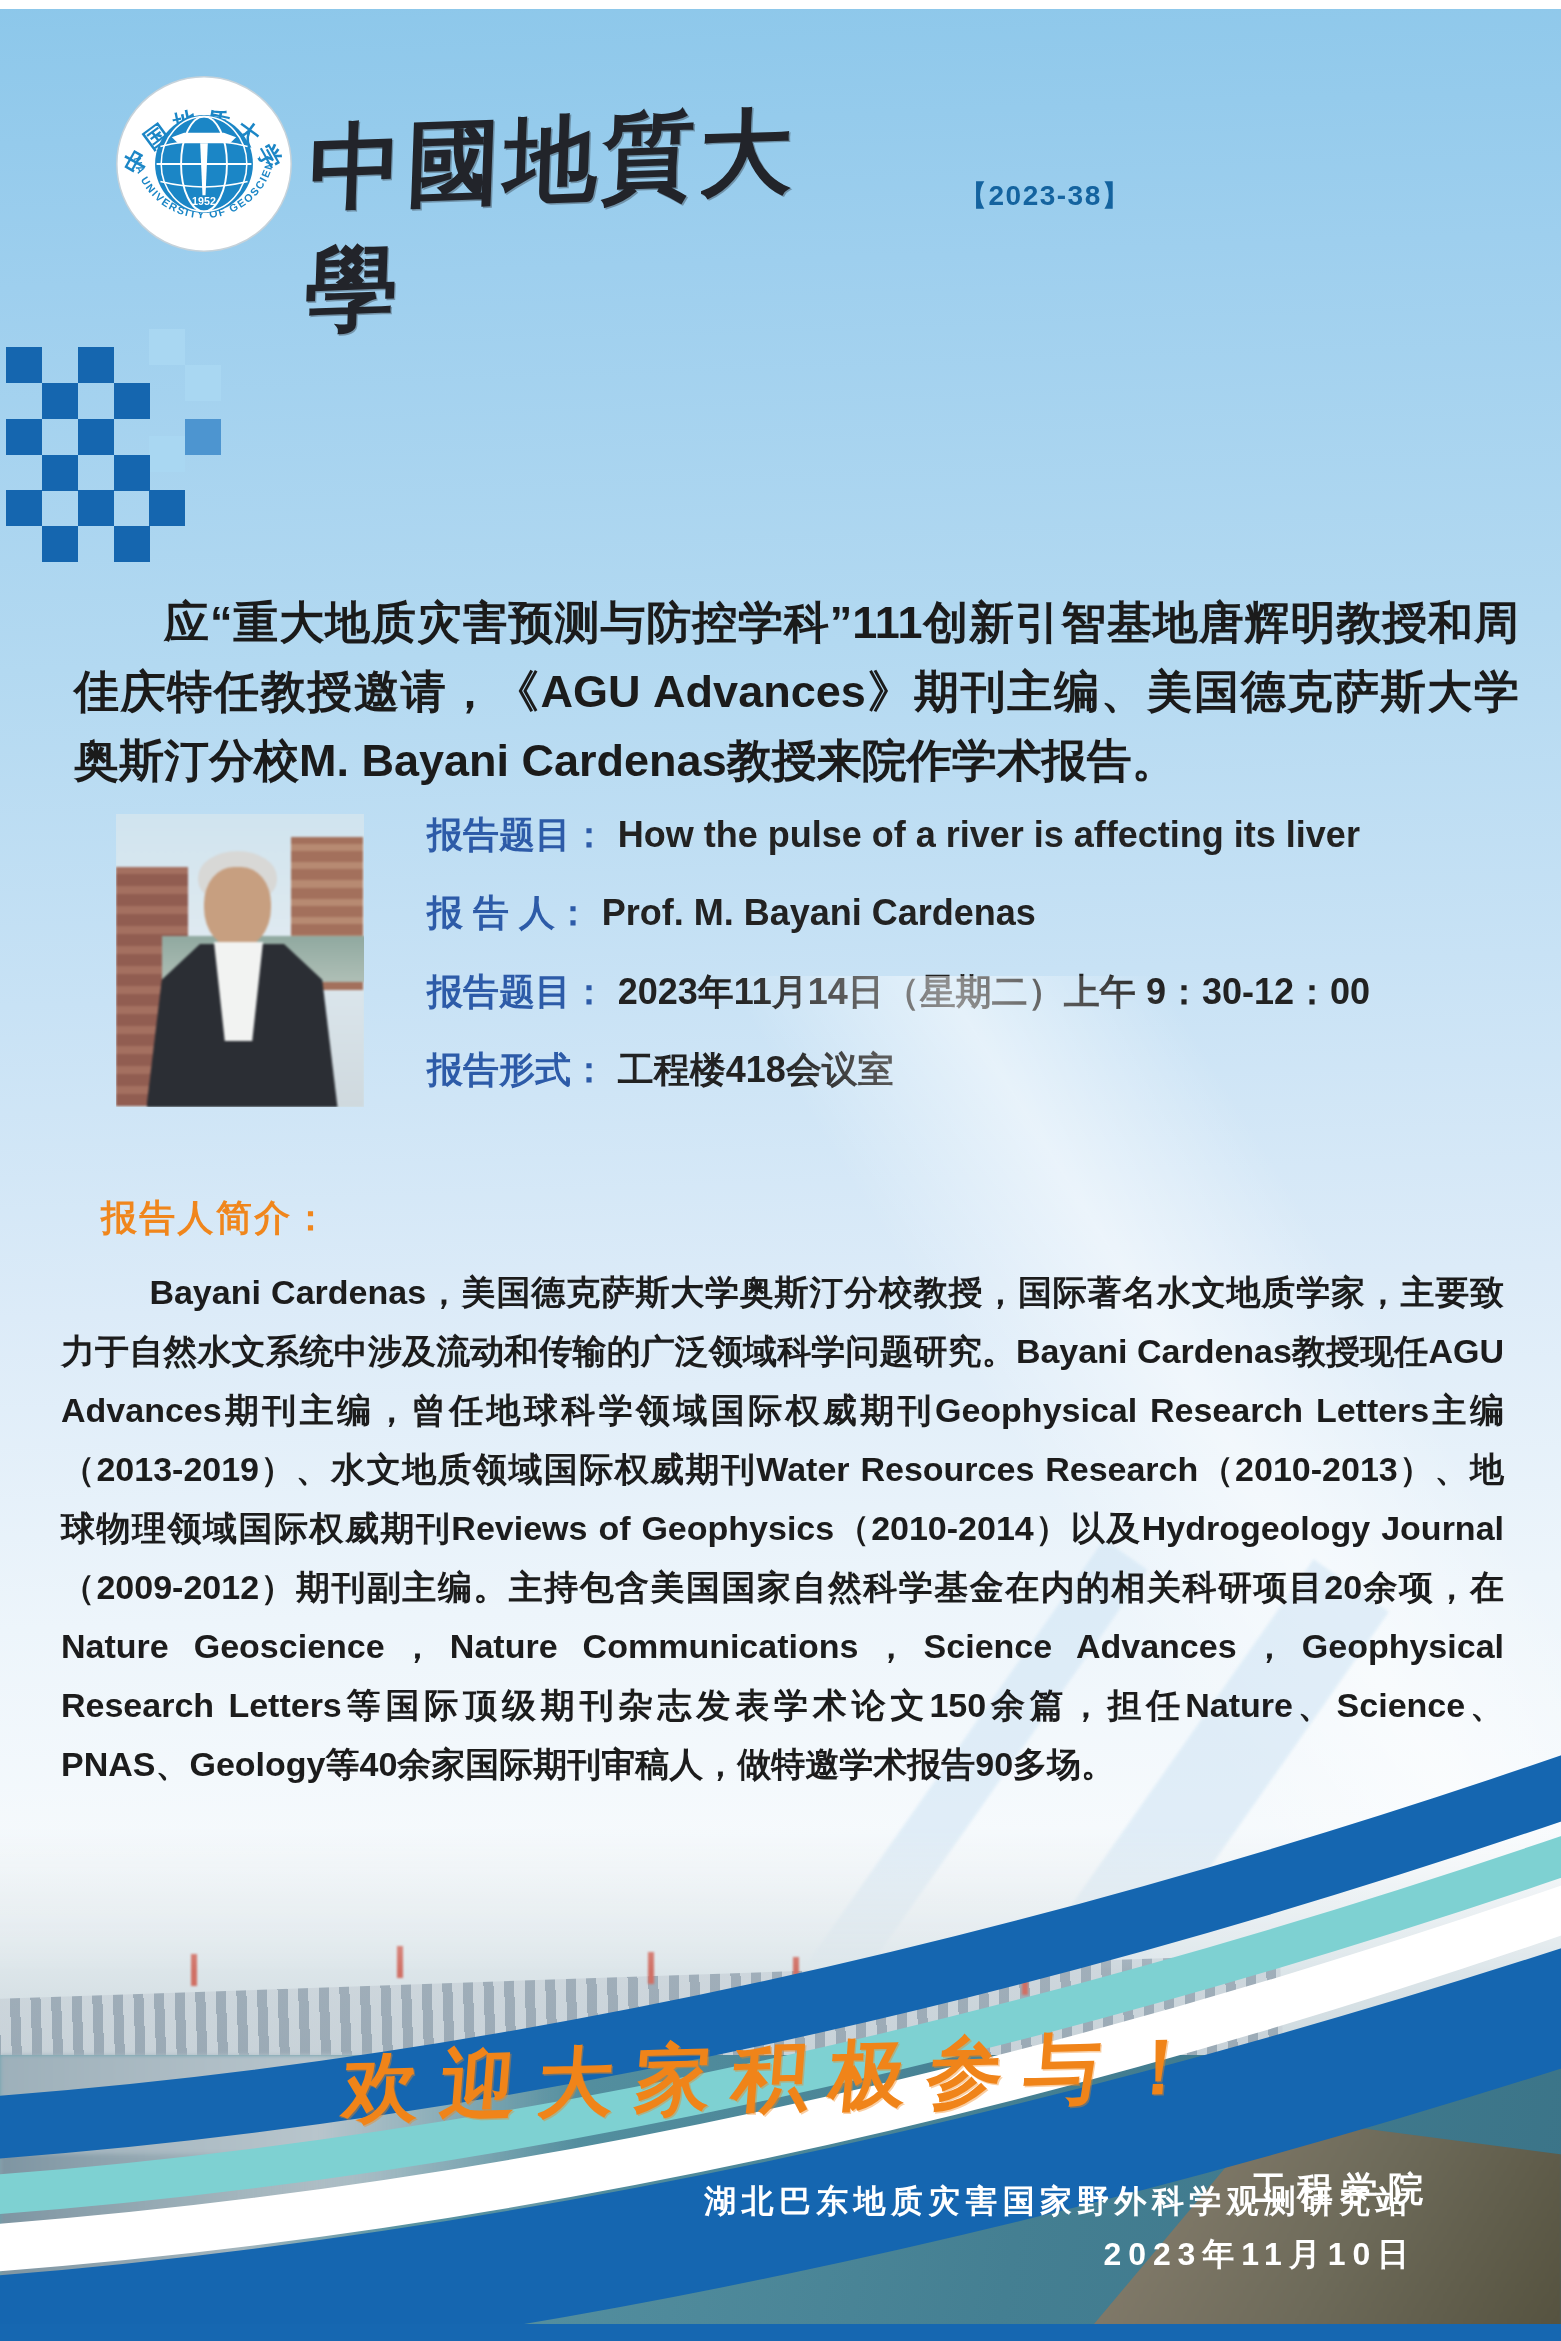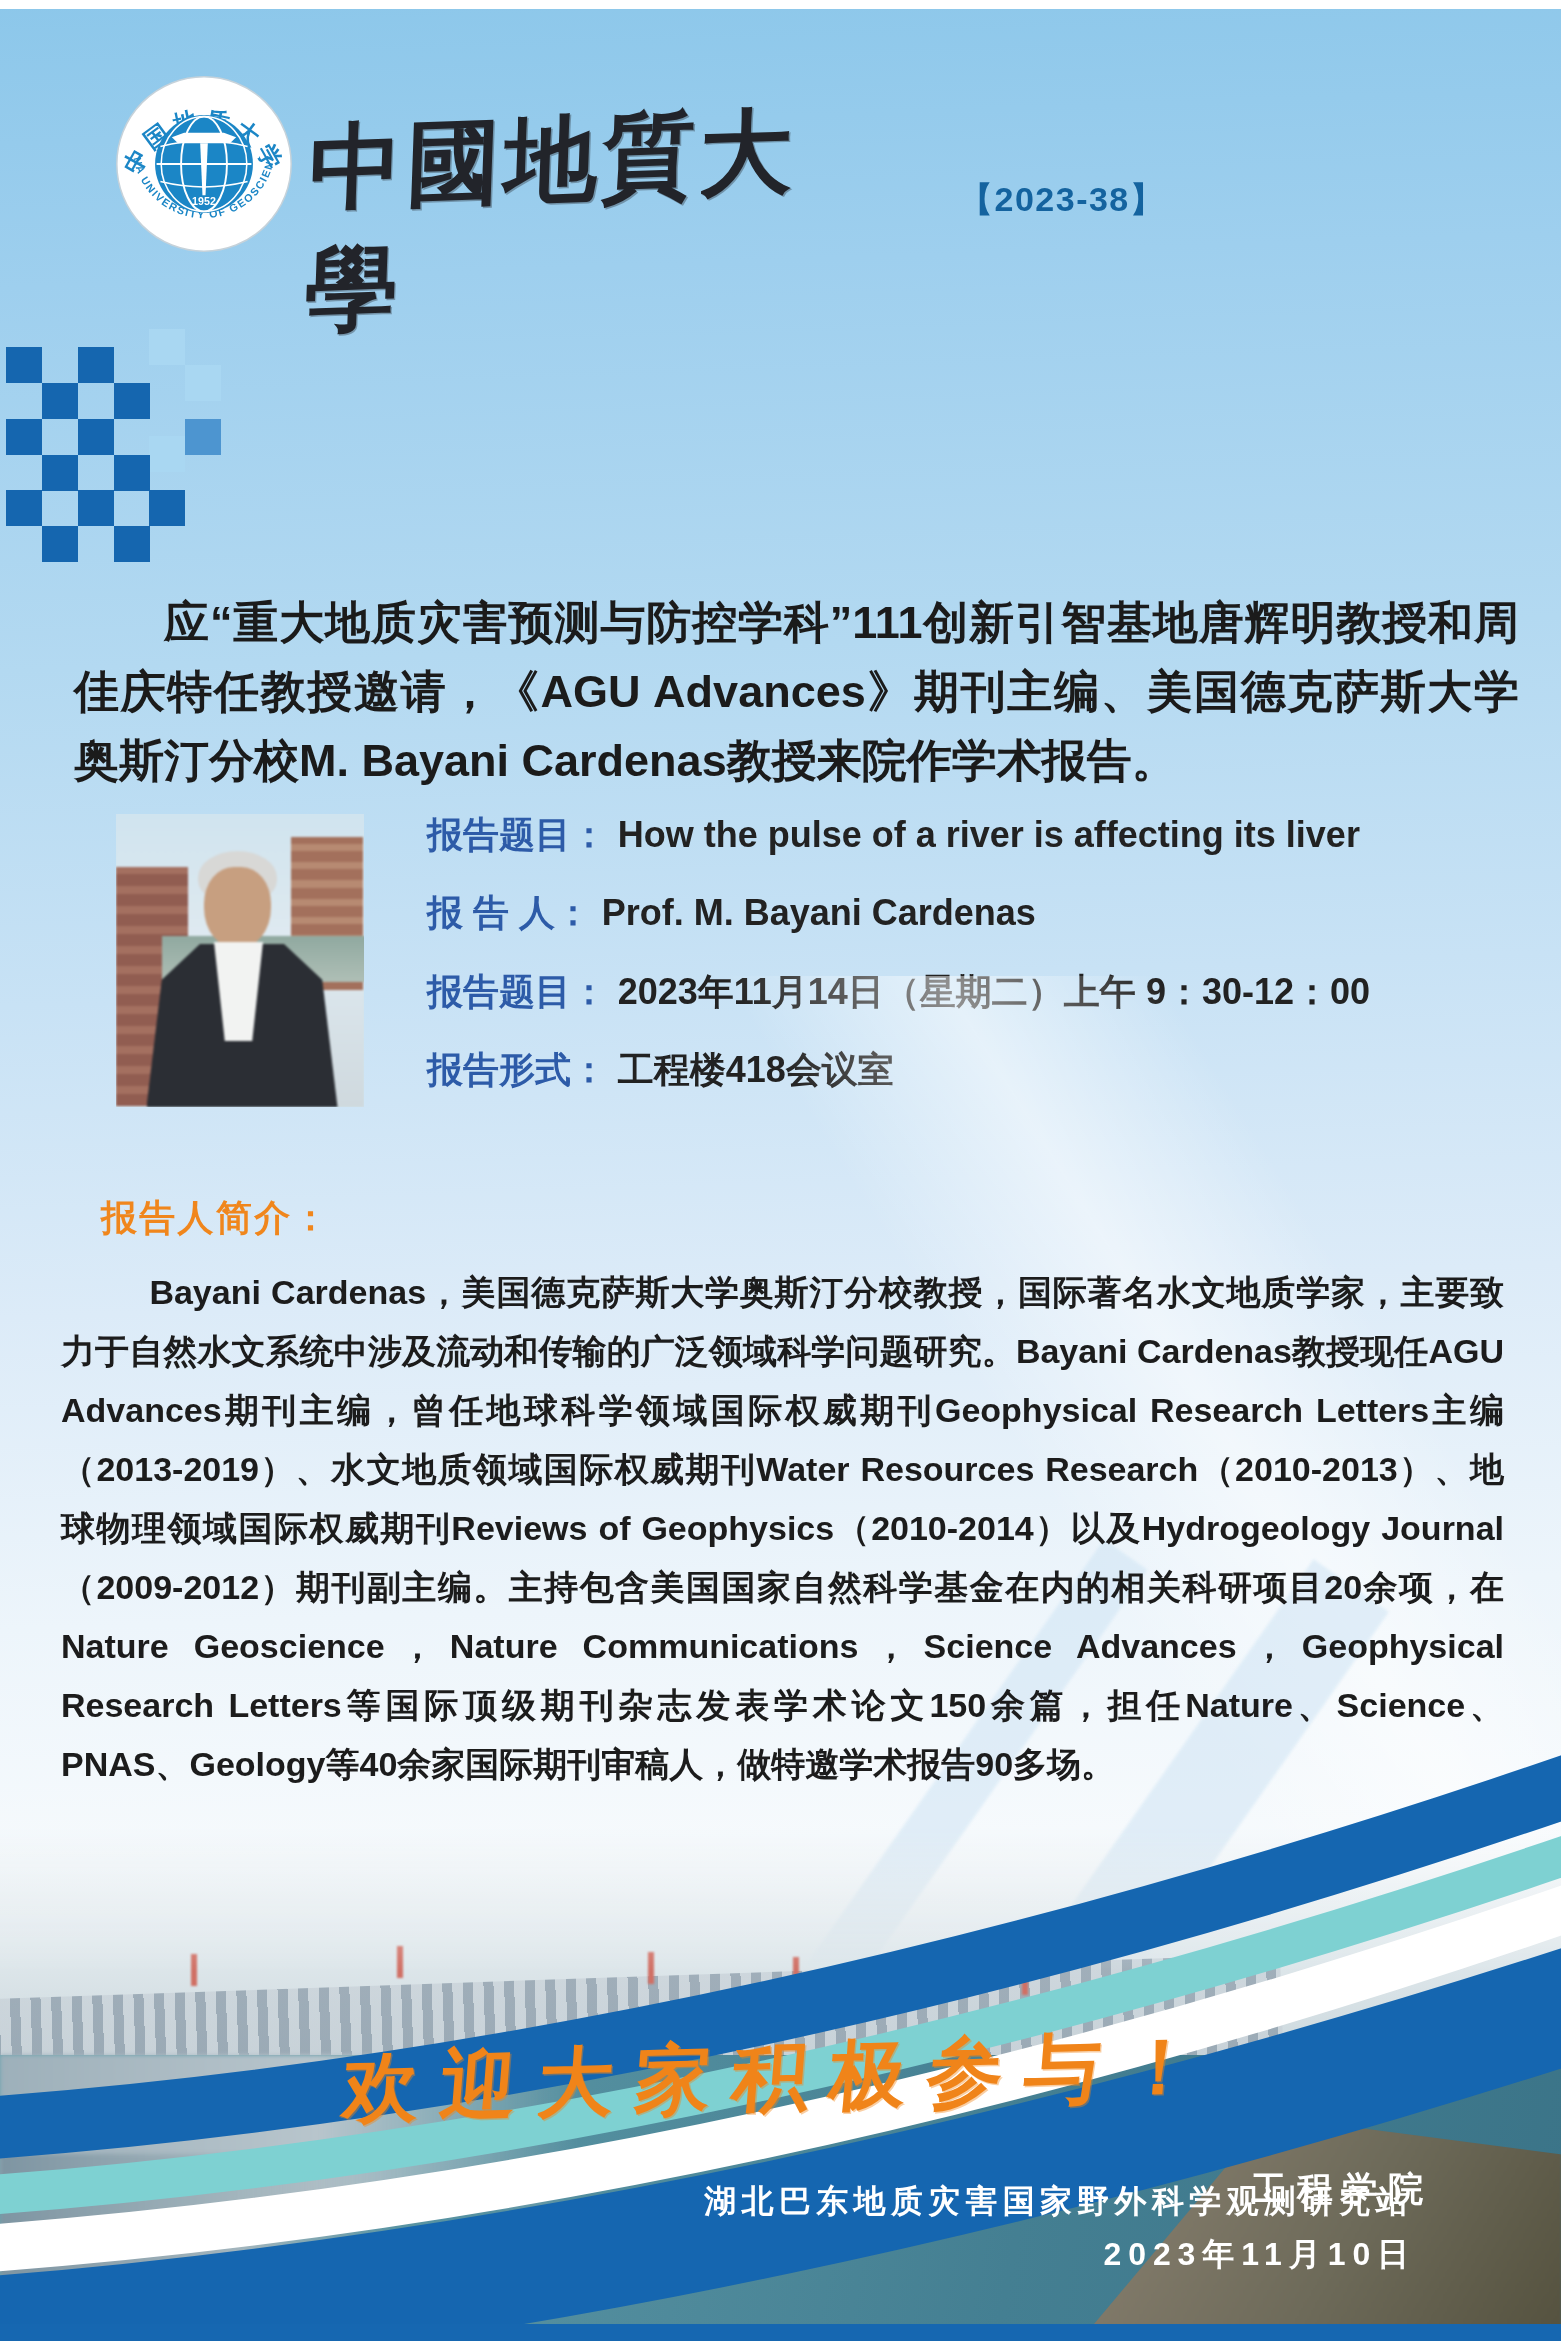--- a/index.html
+++ b/index.html
@@ -8,21 +8,21 @@
   .poster{position:absolute;inset:0;overflow:hidden;
     background:linear-gradient(178deg,#8cc7ea 0%,#9ecfee 12%,#b3d9f1 28%,#c8e2f5 42%,#dcebf8 55%,#edf5fb 68%,#f8fbfd 80%,#ffffff 100%);}
   .top-white-strip{position:absolute;left:0;top:0;width:1562px;height:9.2px;background:#ffffff;}
 
   
   .logo-wrap{position:absolute;left:113px;top:73px;width:182px;height:182px;}
   .school-name{position:absolute;left:307px;top:98px;width:534px;
     font-family:"DejaVu Serif",serif;font-weight:700;font-size:93px;line-height:122px;
     color:#22242a;letter-spacing:4.6px;transform:rotate(-2deg) skewX(-4deg);
     text-shadow:1.5px 1.5px 0 rgba(34,36,42,.35);}
-  .issue-badge{position:absolute;left:959px;top:177px;font-size:34px;font-weight:800;
+  .issue-badge{position:absolute;left:959px;top:177px;font-size:28px;font-weight:800;
     color:#14639f;letter-spacing:1.5px;}
 
   
   .banner{position:absolute;left:145px;top:293px;width:1417px;height:252px;
     background:linear-gradient(180deg,#1164af 0%,#0f5da8 100%);
     color:#ffffff;text-align:center;}
   .banner-title{margin-top:30.5px;font-size:77px;font-weight:800;letter-spacing:6.9px;line-height:1.1;}
   .banner-subtitle{margin-top:20px;font-size:45px;font-weight:800;letter-spacing:3.8px;}
 
   

